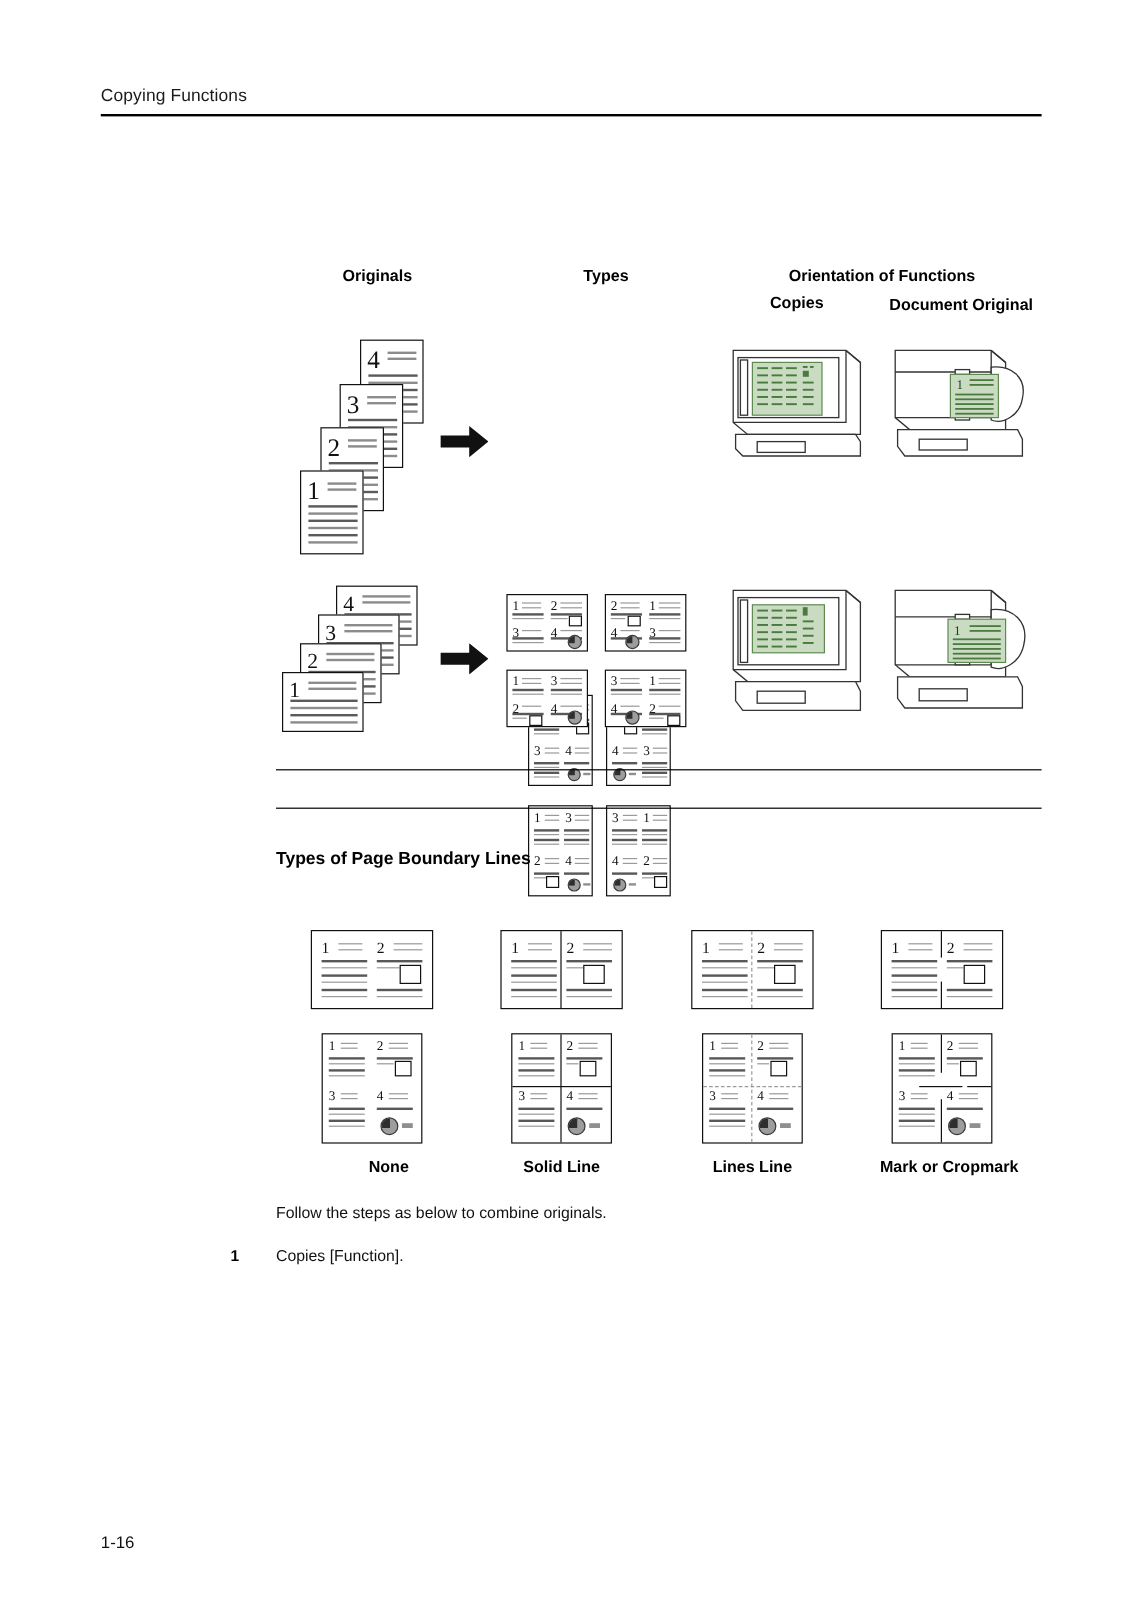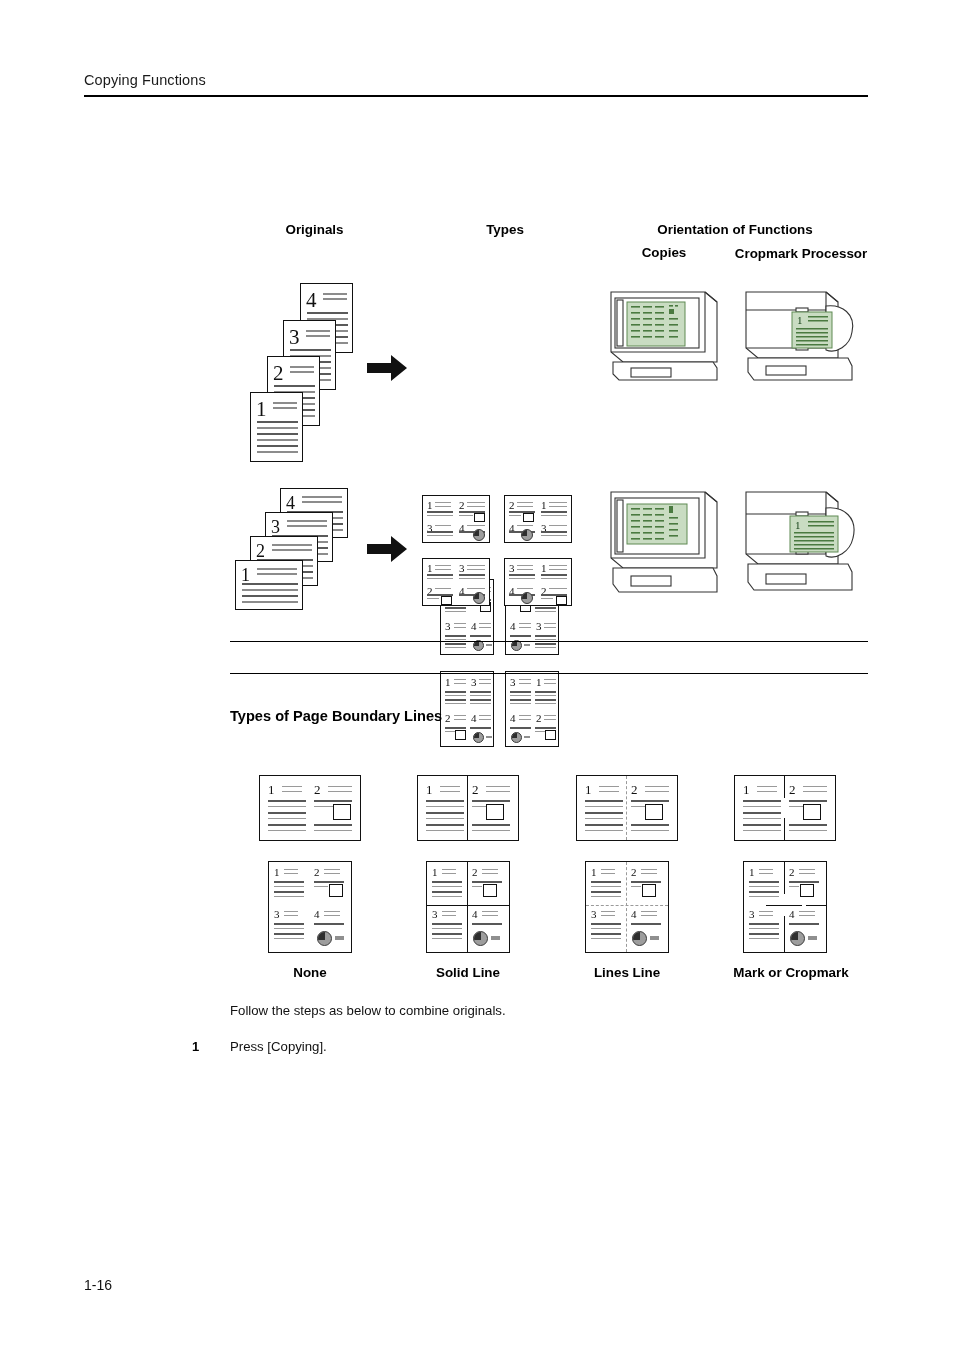--- a/index.html
+++ b/index.html
@@ -91,21 +91,21 @@
   <div class="hdr">
     <div class="hdr-text">Copying Functions</div>
   </div>
   <div class="hdr-rule"></div>
 
 
   <div class="colhead" id="ch-originals">Originals</div>
   <div class="colhead" id="ch-copies">Types</div>
   <div class="colhead" id="ch-orient">Orientation of Functions</div>
   <div class="colhead" id="ch-platen">Copies</div>
-  <div class="colhead" id="ch-docproc">Cropmark Processor</div>
+  <div class="colhead" id="ch-docproc">Document Original</div>
 
   <div class="row" id="row1">
 
     <div class="stack" style="left:250px;top:0px;width:110px;height:180px;">
 
       <div class="sheet" style="left:50px;top:0px;width:53px;height:70px;">
         <span class="num" style="left:5px;top:6px;">4</span>
         <span class="ln" style="left:22px;top:9px;width:24px;"></span>
         <span class="ln" style="left:22px;top:14px;width:24px;"></span>
         <span class="ln d" style="left:6px;top:28px;width:41px;"></span>
@@ -602,21 +602,21 @@
     <span class="cl" style="left:55px;top:49px;width:16px;"></span>
       <span class="cl" style="left:55px;top:53px;width:16px;"></span>
     <span class="cl dk" style="left:5px;top:61px;width:30px;"></span>
       <span class="cl" style="left:5px;top:66px;width:30px;"></span>
     <span class="cl dk" style="left:5px;top:71px;width:30px;"></span>
       <span class="cl" style="left:5px;top:76px;width:30px;"></span>
     <span class="cl dk" style="left:45px;top:61px;width:30px;"></span>
     <span class="cpie" style="left:48px;top:69px;width:15px;height:15px;"></span>
     <span class="cdash" style="left:66px;top:74px;width:9px;height:4px;"></span>
   </div>
-  <div class="bl-label" style="left:258px;top:965px;width:104px;">None</div>
+  <div class="bl-label" style="left:272px;top:965px;width:104px;">None</div>
 
   <div class="bl-cell" style="left:417px;top:775px;width:102px;height:66px;border:1.6px solid #111;background:#fff;box-sizing:border-box;">
     <span class="divv" style="left:49px;top:0;height:64px;"></span>
     <span class="cnum" style="left:8px;top:7px;font-size:13px;">1</span>
     <span class="cl" style="left:22px;top:10px;width:20px;"></span>
       <span class="cl" style="left:22px;top:15px;width:20px;"></span>
     <span class="cnum" style="left:54px;top:7px;font-size:13px;">2</span>
     <span class="cl" style="left:68px;top:10px;width:24px;"></span>
       <span class="cl" style="left:68px;top:15px;width:24px;"></span>
     <span class="cl dk" style="left:8px;top:24px;width:38px;"></span>
@@ -768,17 +768,17 @@
     <span class="cl dk" style="left:5px;top:71px;width:30px;"></span>
       <span class="cl" style="left:5px;top:76px;width:30px;"></span>
     <span class="cl dk" style="left:45px;top:61px;width:30px;"></span>
     <span class="cpie" style="left:46px;top:69px;width:15px;height:15px;"></span>
     <span class="cdash" style="left:64px;top:74px;width:9px;height:4px;"></span>
   </div>
   <div class="bl-label" style="left:712px;top:965px;width:158px;">Mark or Cropmark</div>
 
   <div class="follow">Follow the steps as below to combine originals.</div>
   <div class="step-n">1</div>
-  <div class="step-t">Press [Copying].</div>
+  <div class="step-t">Copies [Function].</div>
 
   <div class="foot">1-16</div>
 
 </div>
 
 </body></html>

